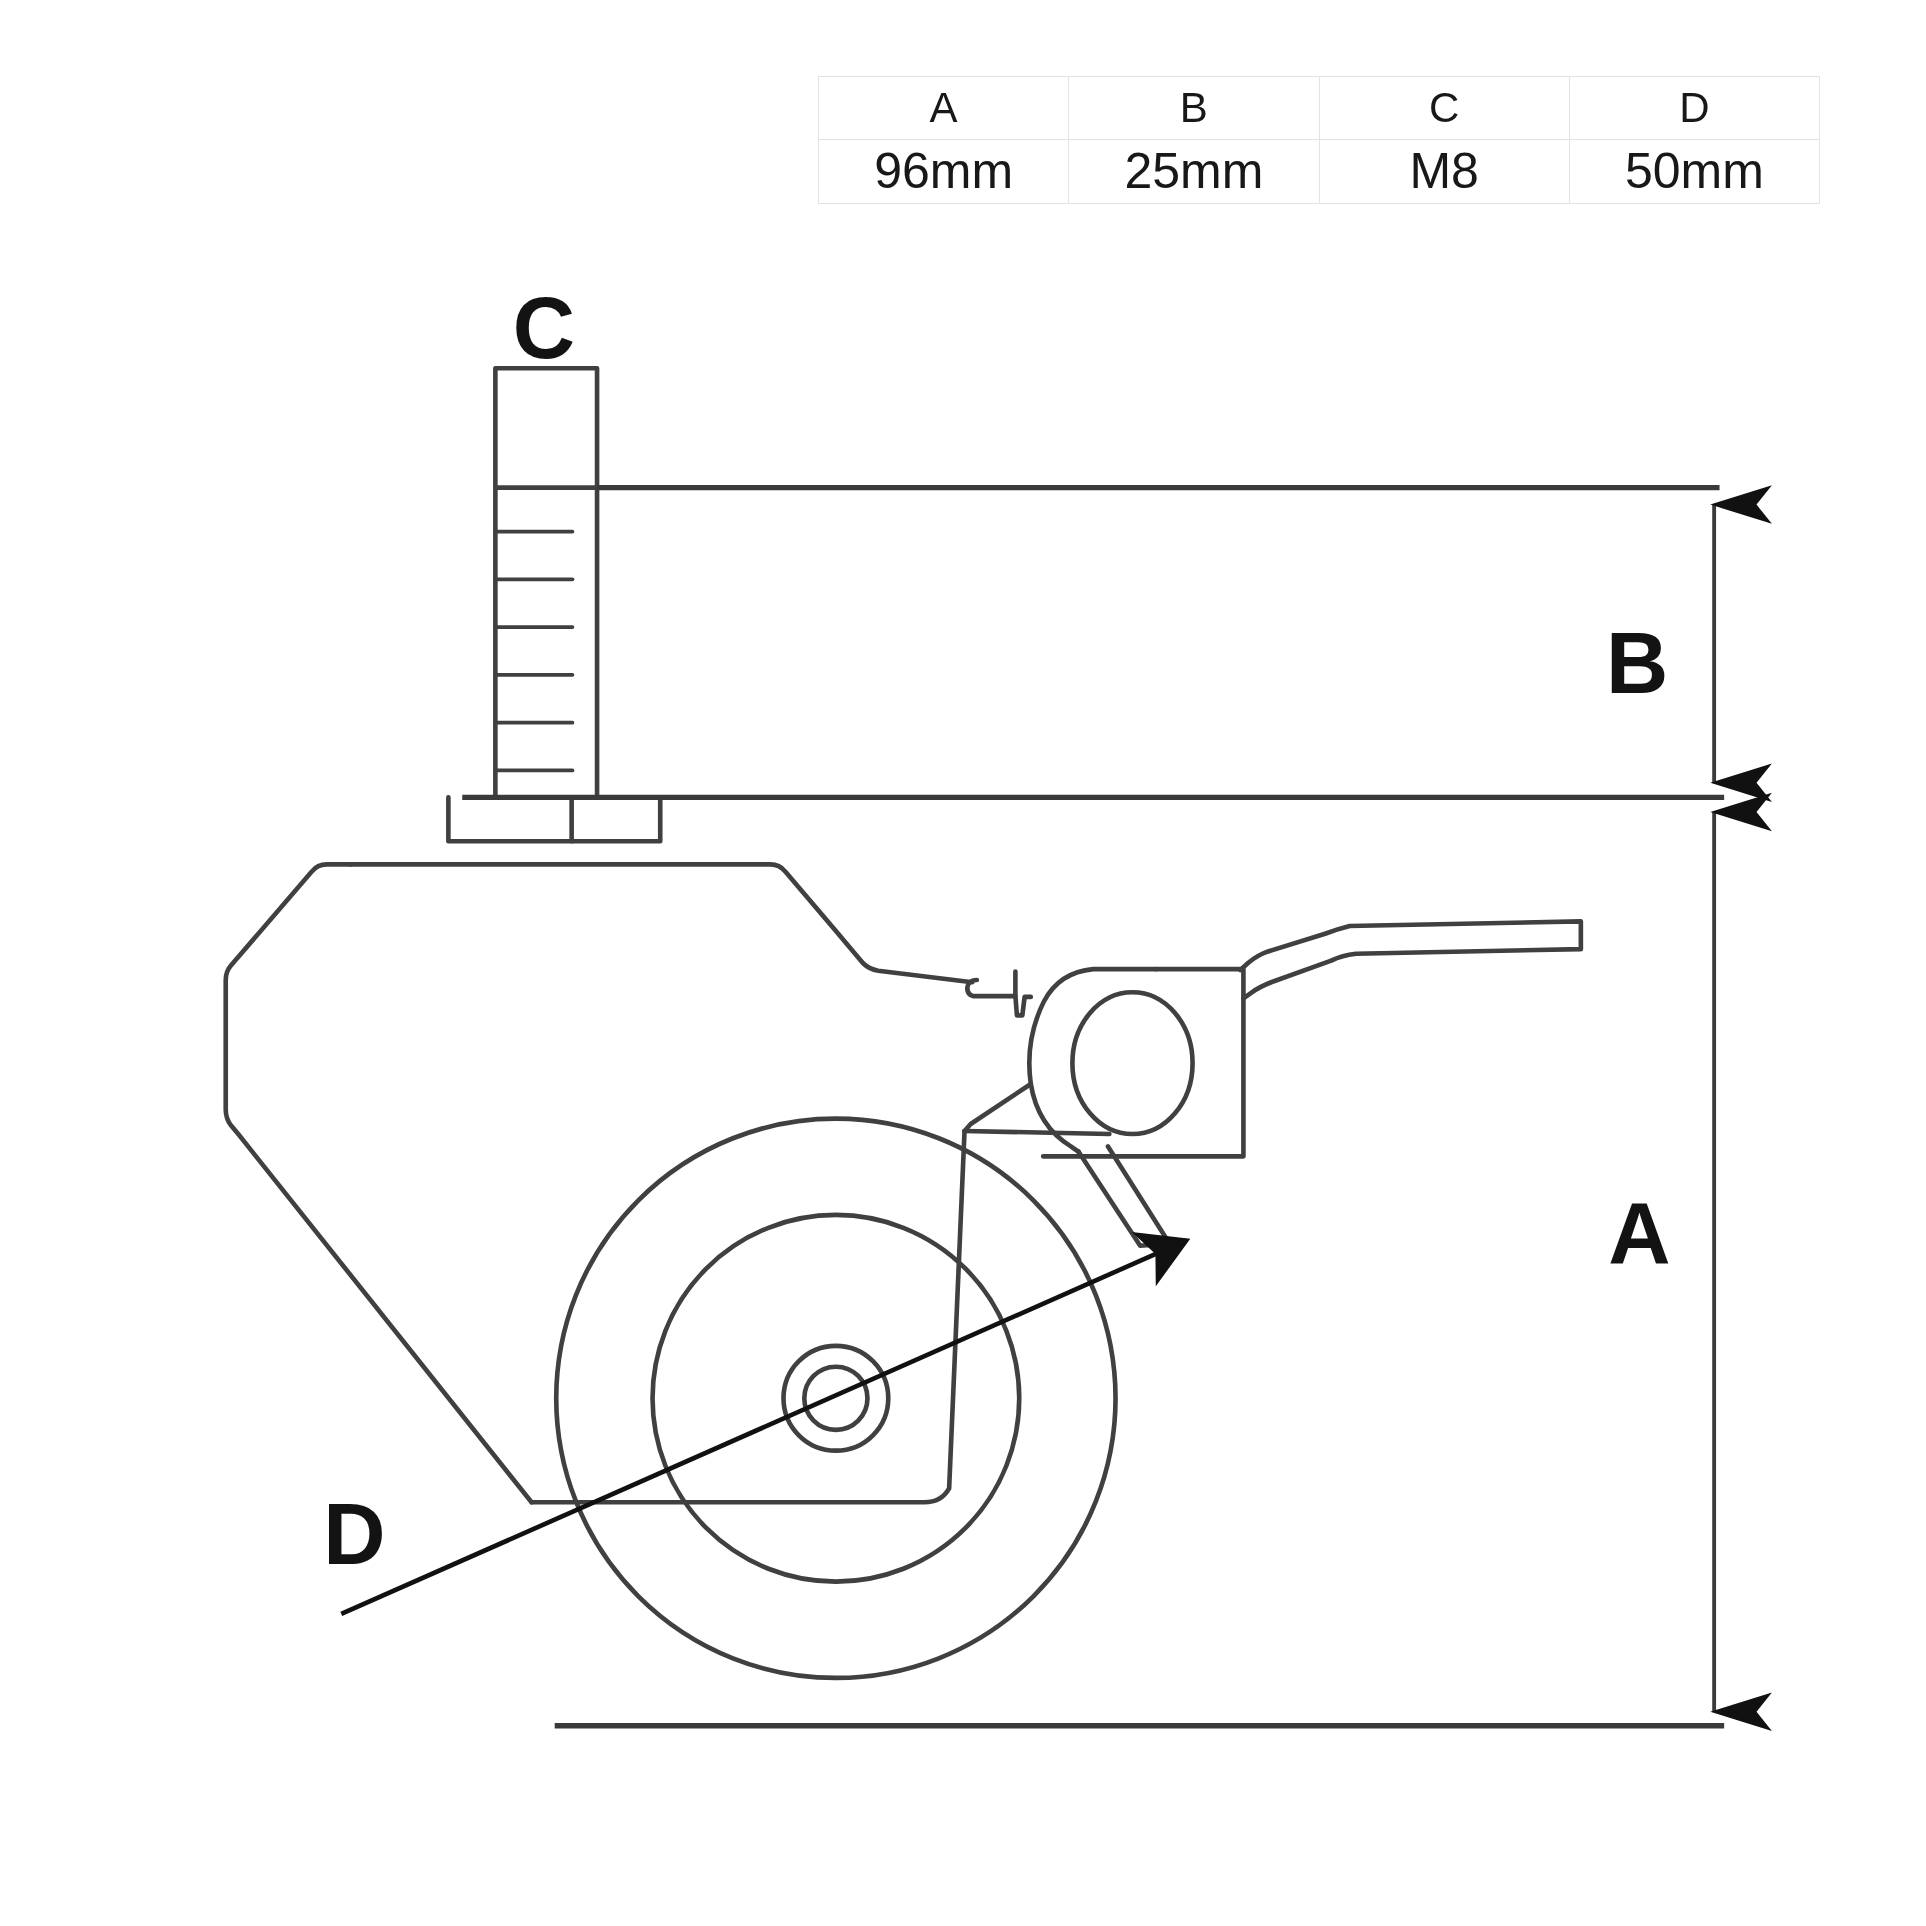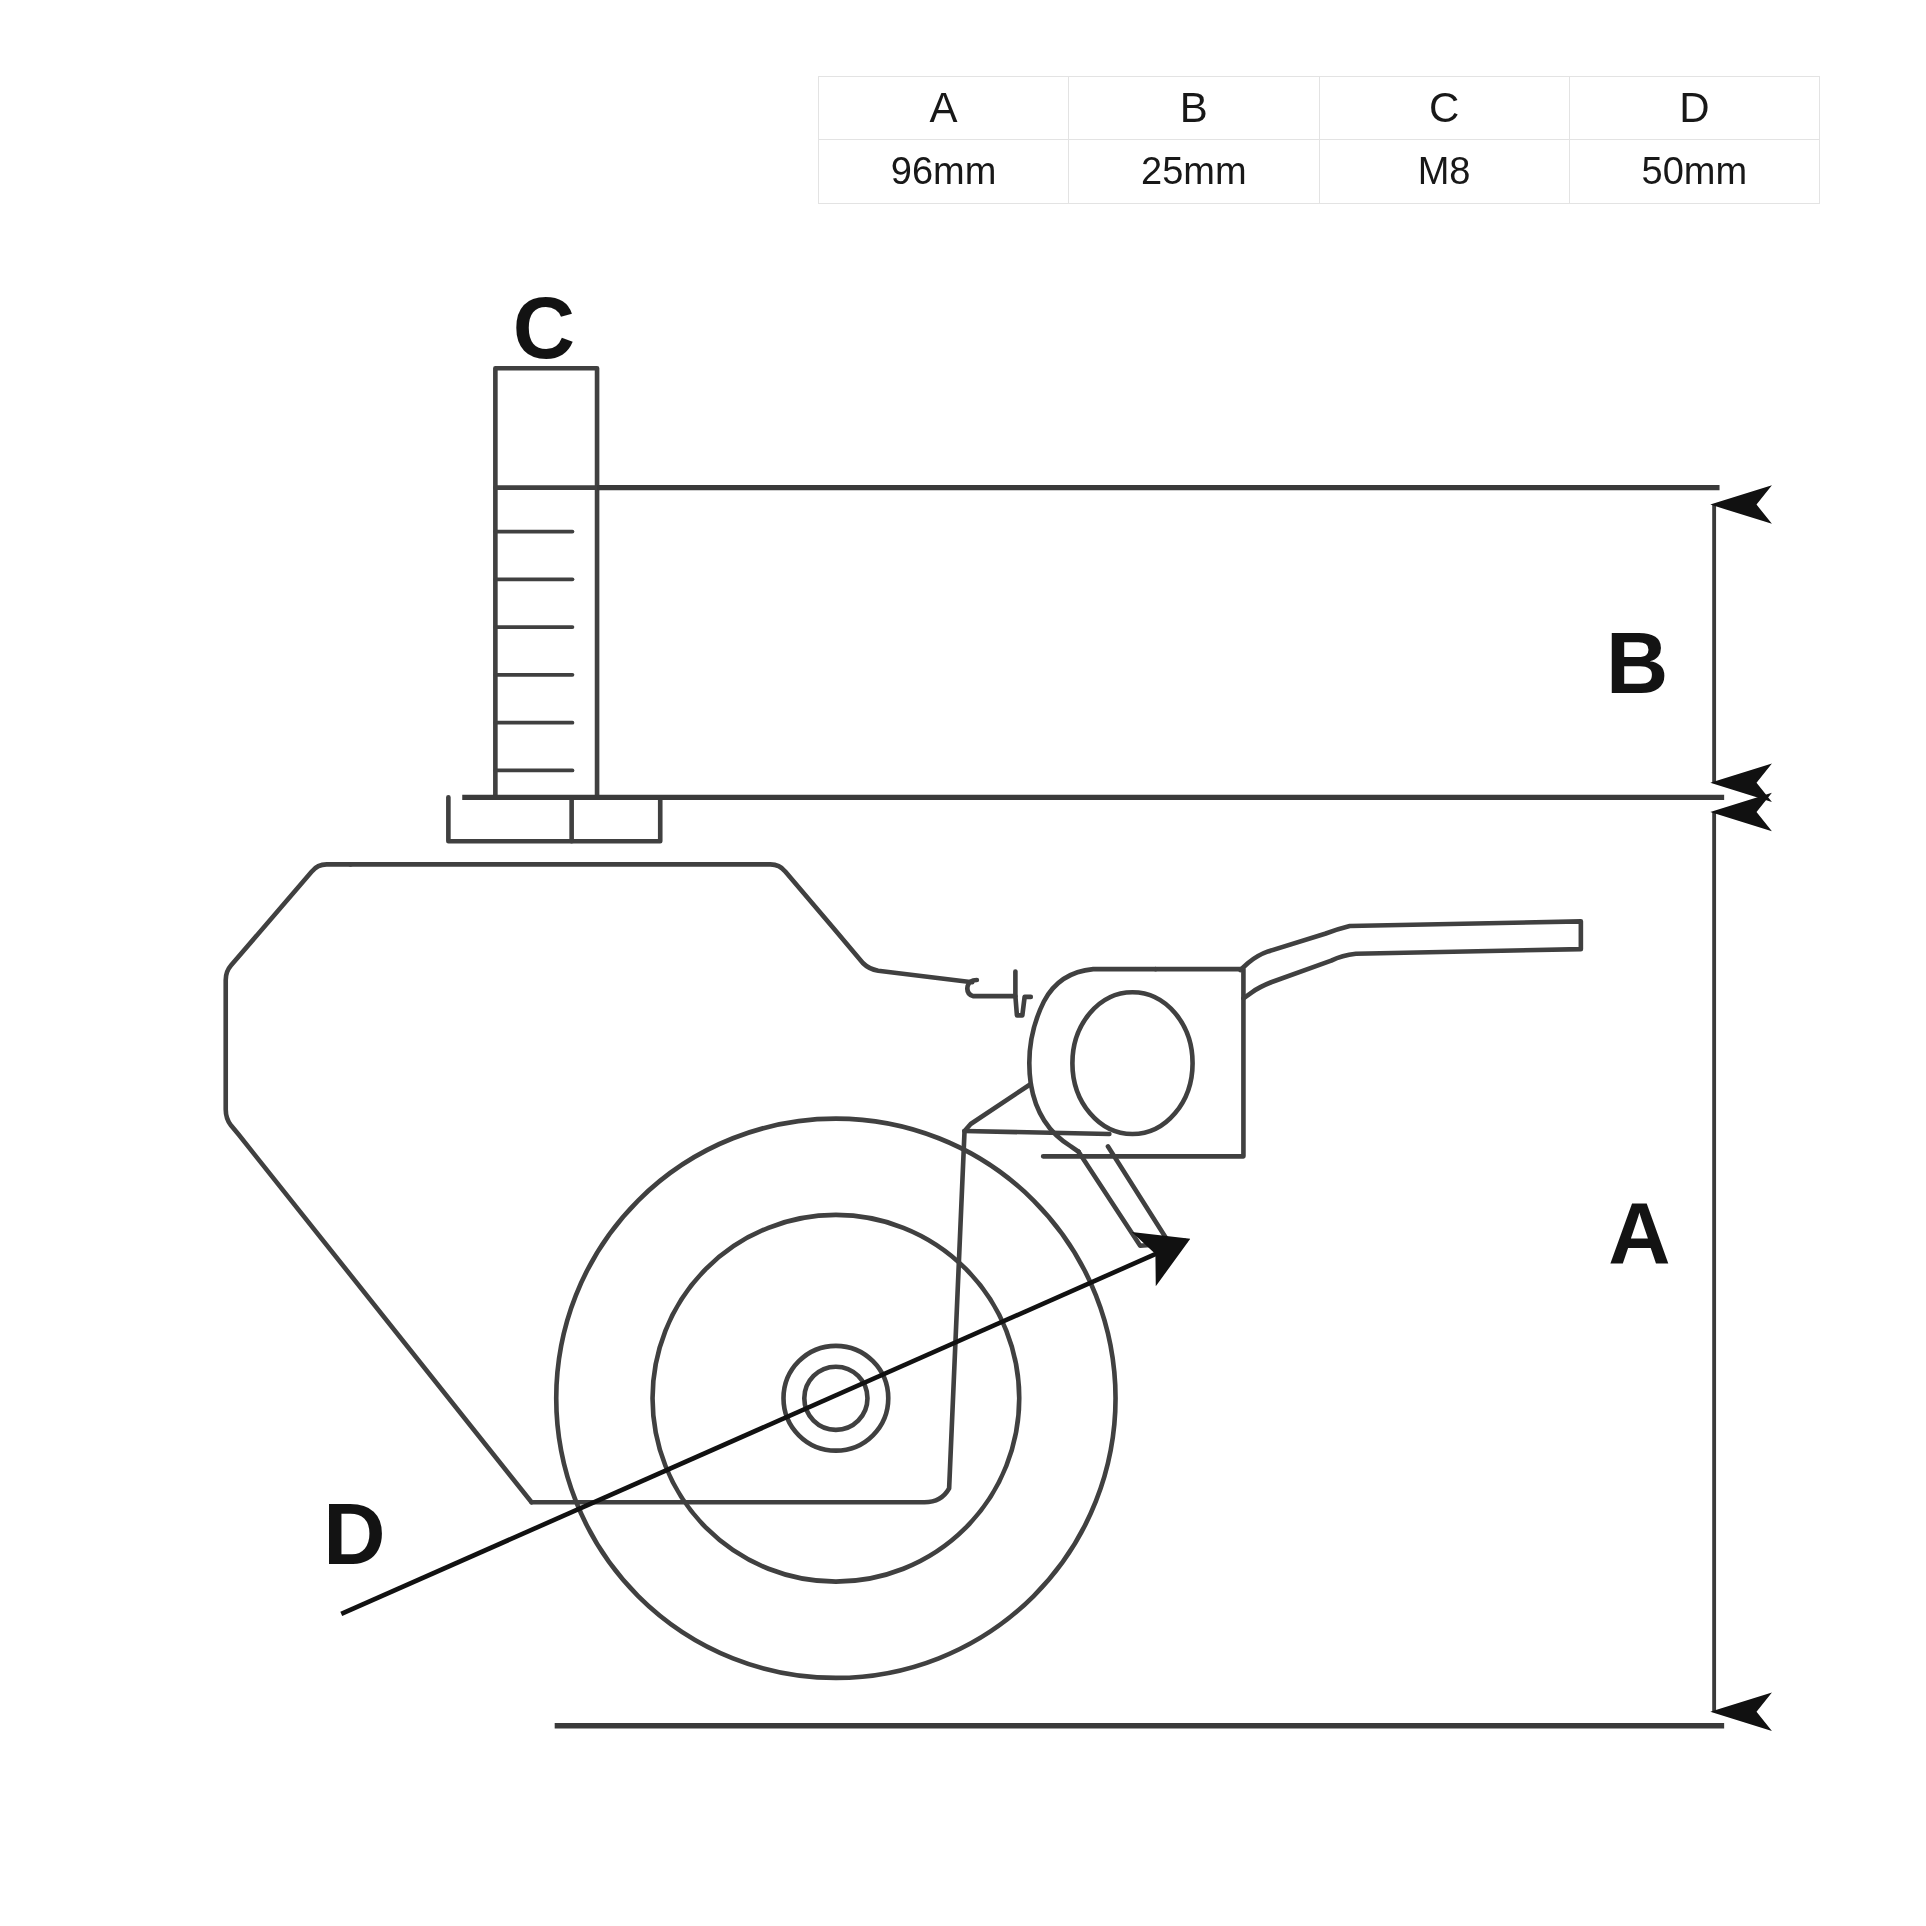--- a/index.html
+++ b/index.html
@@ -42,21 +42,21 @@
     color: #181818;
     padding: 0;
   }
   table.spec-table th {
     height: 62px;
     font-size: 42px;
     line-height: 62px;
   }
   table.spec-table td {
     height: 63px;
-    font-size: 38px;
+    font-size: 50px;
     line-height: 63px;
   }
 
   
   .drawing {
     position: absolute;
     left: 0;
     top: 0;
     width: 1926px;
     height: 1926px;

